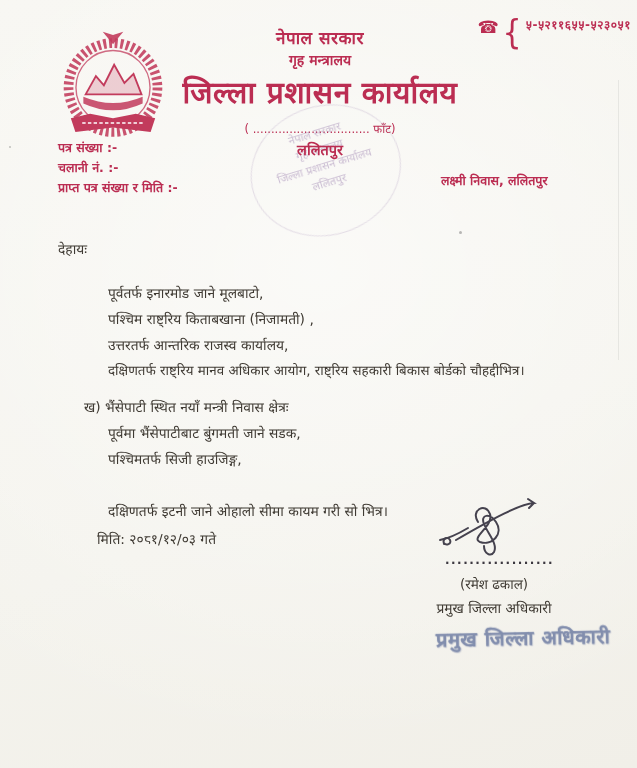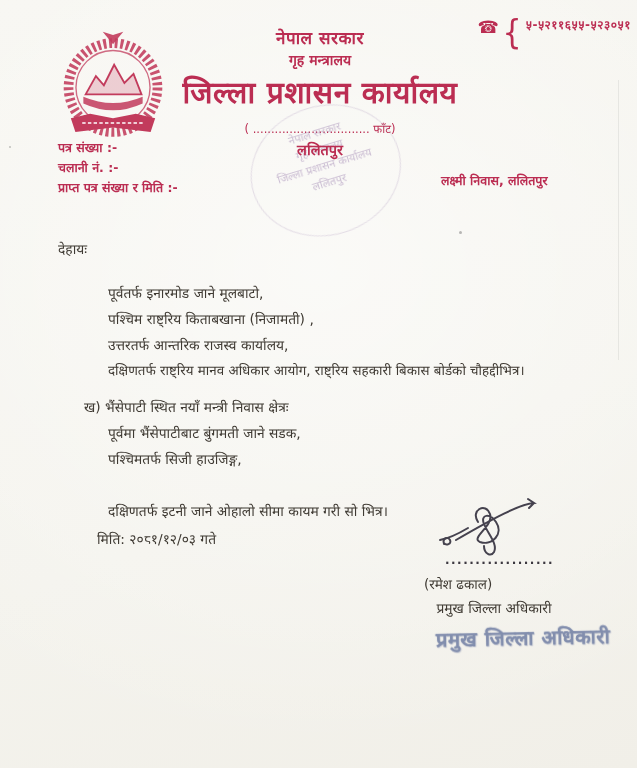--- a/index.html
+++ b/index.html
@@ -56,21 +56,21 @@
 
   
   .line{position:absolute;white-space:nowrap;font-size:13.8px;}
   .intro{left:58px;top:221px;margin-top:18px;}
   .heading{font-weight:500;}
   .date-line{left:86px;top:529px;margin-left:11px;}
 
   
   .sig-svg{left:434px;top:494px;width:112px;height:62px;}
   .sig-dots{left:445px;top:553px;font-size:12px;font-weight:bold;letter-spacing:1.5px;color:#3c3840;}
-  .sig-name{left:424px;top:575px;width:140px;font-size:13.5px;}
+  .sig-name{left:424px;top:575px;width:140px;text-align:center;font-size:13.5px;}
   .sig-role{left:416px;top:598px;width:156px;text-align:center;font-size:13.8px;}
   .cdo-stamp{
     left:436px;top:624px;width:180px;
     font-size:20px;font-weight:bold;letter-spacing:.5px;
     color:var(--stamp-blue);opacity:.85;
     transform:rotate(-1.2deg);
     text-shadow:0 0 1px rgba(111,125,163,.9), 1px 1px 0 rgba(111,125,163,.25);
     filter:blur(.3px);
   }
 

